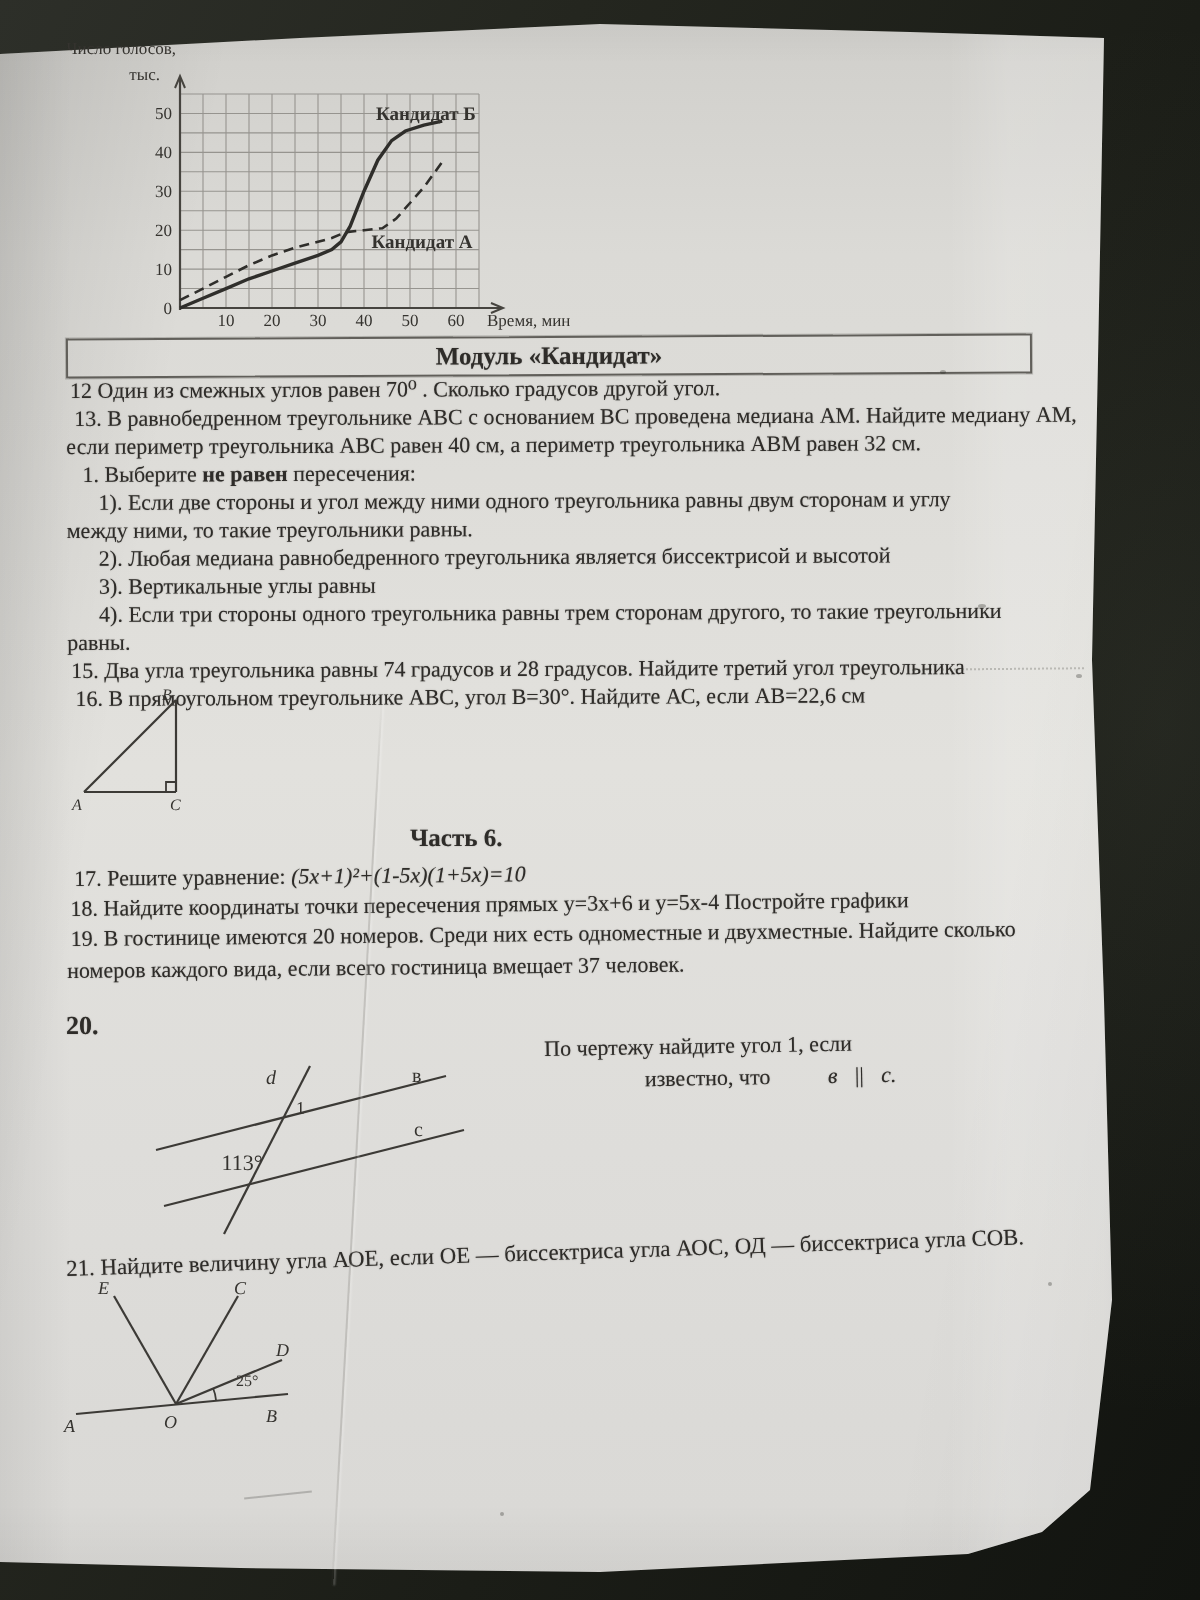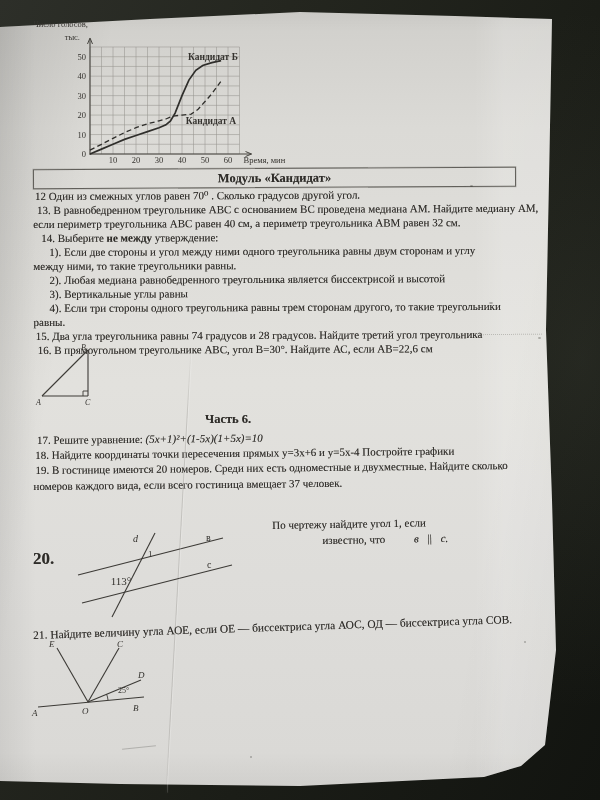--- a/index.html
+++ b/index.html
@@ -37,21 +37,21 @@
           transform:rotate(-0.6deg); transform-origin:0 0; }
   .m1{ margin-left:4px; } .m2{ margin-left:16px; } .m3{ margin-left:8px; } .m4{ margin-left:2px; }
   #moduleBox{
     left:33px; top:168px; width:481px; height:18px;
     border:1px solid #615f5a; box-shadow:0 0 0 0.5px rgba(90,88,84,0.3);
     display:flex; align-items:center; justify-content:center;
     transform:rotate(-0.3deg);
     font-size:12.5px; font-weight:bold;
   }
   #part2h{ left:205px; top:412px; font-size:12.5px; font-weight:bold; }
-  #p20num{ left:33px; top:549px; font-size:17px; font-weight:bold; }
+  #p20num{ left:33px; top:505px; font-size:13px; font-weight:bold; }
   #p20txt{ left:272px; top:518px; width:235px; font-size:11px; line-height:15.5px;
            transform:rotate(-1deg); transform-origin:0 0; }
   #p21line{ left:33px; top:629px; font-size:11.4px; transform:rotate(-1.9deg); transform-origin:0 0; }
   svg text{ fill:#35332f; }
   .crease{ left:178px; top:348px; width:1px; height:445px;
     background:linear-gradient(to bottom, rgba(95,92,86,0.0), rgba(95,92,86,0.22) 15%, rgba(95,92,86,0.22) 85%, rgba(95,92,86,0.05));
     box-shadow:1px 0 1px rgba(255,255,255,0.25);
     transform:rotate(3.2deg);
   }
   .speck{ background:rgba(45,43,38,0.32); border-radius:50%; }
@@ -117,21 +117,21 @@
     </svg>
 
   <div id="moduleBox" class="abs txt">
     <span>Модуль «Кандидат»</span>
   </div>
 
   <div id="part1" class="abs txt">
     <div class="line m4">12 Один из смежных углов равен 70⁰ . Сколько градусов другой угол.</div>
     <div class="line m1">13.   В равнобедренном треугольнике АВС с основанием ВС проведена медиана АМ. Найдите медиану АМ,</div>
     <div class="line">если периметр треугольника АВС равен 40 см, а периметр треугольника АВМ равен 32 см.</div>
-    <div class="line m3"><span>14.  Выберите </span><span class="b">не между</span><span> утверждение:</span></div>
+    <div class="line m3"><span>1.  Выберите </span><span class="b">не равен</span><span> пересечения:</span></div>
     <div class="line m2">1). Если две стороны и угол между ними одного треугольника равны двум сторонам и углу</div>
     <div class="line">между ними, то такие треугольники равны.</div>
     <div class="line m2">2). Любая медиана равнобедренного треугольника является биссектрисой и высотой</div>
     <div class="line m2">3). Вертикальные углы равны</div>
     <div class="line m2">4). Если три стороны одного треугольника равны трем сторонам другого, то такие треугольники</div>
     <div class="line">равны.</div>
     <div class="line m4">15. Два угла треугольника равны 74 градусов и 28 градусов. Найдите третий угол треугольника</div>
     <div class="line m1">16.   В прямоугольном треугольнике АВС, угол В=30°. Найдите АС, если АВ=22,6 см</div>
   </div>
 

